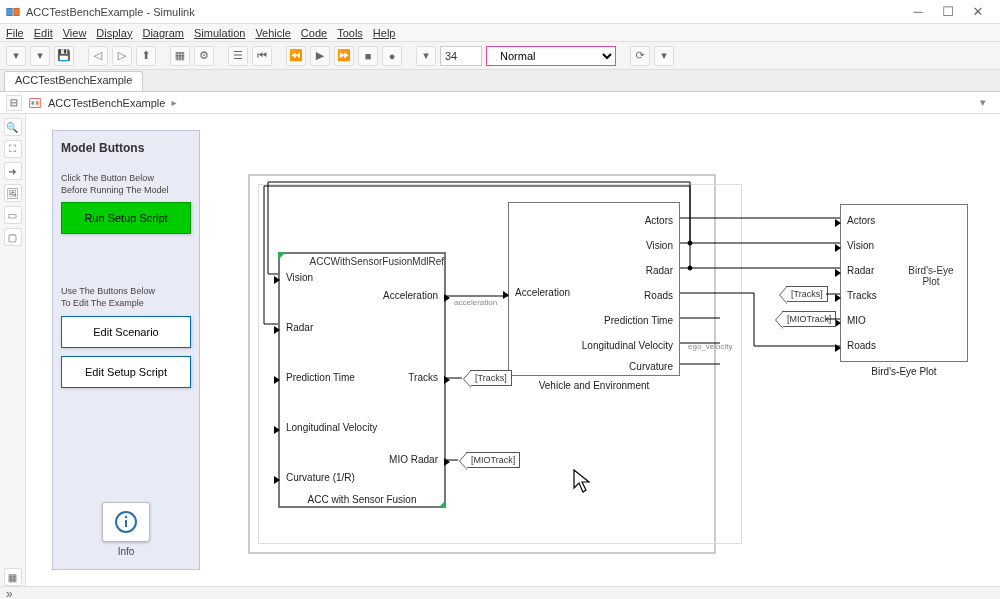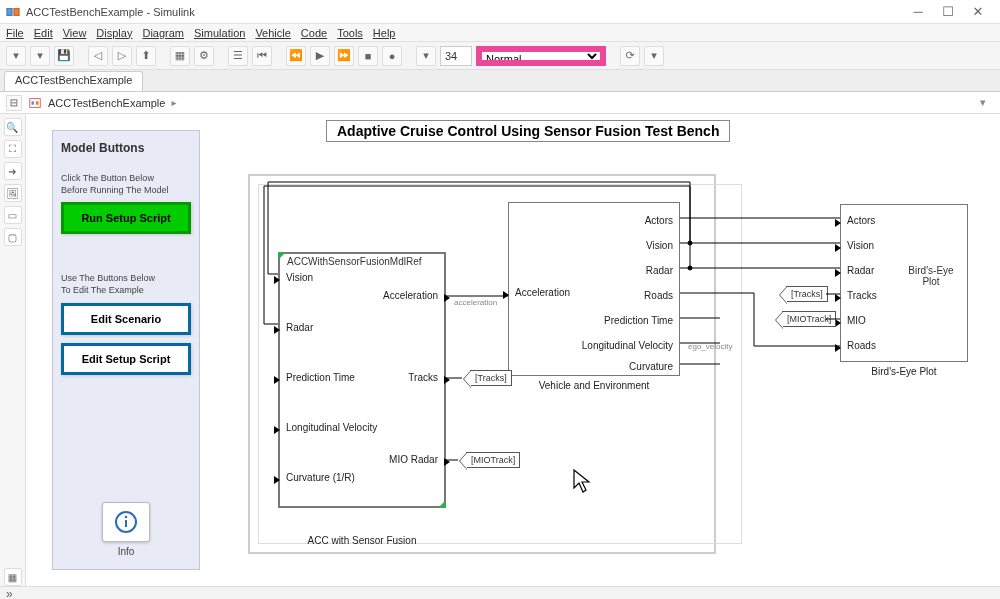--- a/index.html
+++ b/index.html
@@ -13,22 +13,22 @@
 .titlebar .win-btn { width: 12px; height: 12px; color: #666; font-size: 13px; line-height: 12px; text-align: center; cursor: pointer; }
 
 
 .menubar { height: 18px; background: #f7f7f7; display: flex; align-items: center; padding: 0 6px; gap: 10px; border-bottom: 1px solid #e0e0e0; font-size: 11px; color: #333; }
 .menubar span { cursor: pointer; text-decoration: underline; }
 
 
 .toolbar { height: 28px; background: #f5f5f5; border-bottom: 1px solid #ddd; display: flex; align-items: center; padding: 0 6px; gap: 4px; }
 .tbtn { width: 20px; height: 20px; border: 1px solid #ddd; background: #fafafa; border-radius: 2px; display: flex; align-items: center; justify-content: center; color: #666; font-size: 11px; cursor: pointer; }
 .tbtn.sep { border: none; background: none; width: 6px; }
-.toolbar .time-box { width: 32px; height: 20px; border: 1px solid #ccc; background: #fff; padding: 4px 4px; font-size: 11px; display: flex; align-items: center; }
-.toolbar select { height: 20px; width: 130px; border: 6px solid #ec4899; font-size: 11px; background: #fff; }
+.toolbar .time-box { width: 42px; height: 20px; border: 1px solid #ccc; background: #fff; padding: 4px 4px; font-size: 11px; display: flex; align-items: center; }
+.toolbar select { height: 20px; width: 130px; border: 1px solid #ec4899; font-size: 11px; background: #fff; padding-left: 9px; }
 
 
 .tabstrip { height: 22px; background: #eee; border-bottom: 1px solid #ccc; display: flex; align-items: flex-end; padding-left: 4px; }
 .tabstrip .tab { height: 20px; padding: 2px 10px; background: #fff; border: 1px solid #ccc; border-bottom: none; border-radius: 3px 3px 0 0; font-size: 11px; color: #333; cursor: pointer; }
 
 
 .breadcrumb-bar { height: 22px; background: #fff; border-bottom: 1px solid #ddd; display: flex; align-items: center; padding: 0 6px; gap: 6px; }
 .breadcrumb-bar .bc-btn { width: 16px; height: 16px; border: 1px solid #ddd; background: #fafafa; display: flex; align-items: center; justify-content: center; font-size: 10px; color: #555; cursor: pointer; }
 .breadcrumb-bar .bc-icon { width: 14px; height: 14px; }
 .breadcrumb-bar .bc-text { font-size: 11px; color: #333; cursor: pointer; }
@@ -40,42 +40,42 @@
 .sidetools { width: 26px; background: #f6f6f6; border-right: 1px solid #e0e0e0; display: flex; flex-direction: column; align-items: center; padding-top: 4px; gap: 4px; }
 .stool { width: 18px; height: 18px; border: 1px solid #ddd; background: #fff; border-radius: 2px; display: flex; align-items: center; justify-content: center; font-size: 10px; color: #666; cursor: pointer; }
 .stool.spacer { border: none; background: none; flex: 1; }
 
 .canvas { flex: 1; position: relative; background: #fff; overflow: hidden; }
 
 
 .model-panel { position: absolute; left: 26px; top: 16px; width: 148px; height: 440px; background: #e8eaf6; border: 1px solid #c0c4dc; padding: 10px 8px; }
 .model-panel h3 { font-size: 12px; font-weight: bold; color: #333; margin-bottom: 18px; }
 .model-panel .hint { font-size: 9px; color: #444; line-height: 1.3; margin-bottom: 6px; }
-.model-panel .hint2 { margin-top: 39px; }
-.mbtn { display: block; width: 100%; height: 32px; border: 3px solid #0369a1; background: #fff; font-size: 11px; font-weight: bold; text-align: center; cursor: pointer; margin-bottom: 8px; box-shadow: 1px 1px 3px rgba(0,0,0,0.15); }
+.model-panel .hint2 { margin-top: 52px; }
+.mbtn { display: block; width: 100%; height: 32px; border: 1px solid #0369a1; background: #fff; font-size: 11px; font-weight: normal; text-align: center; cursor: pointer; margin-bottom: 8px; box-shadow: 1px 1px 3px rgba(0,0,0,0.15); }
 .mbtn.green { background: #00cc00; color: #000; border-color: #009900; }
 .info-block { position: absolute; left: 50%; transform: translateX(-50%); bottom: 12px; text-align: center; }
 .info-icon-box { width: 48px; height: 40px; border: 1px solid #bbb; background: #fff; margin: 0 auto 4px; display: flex; align-items: center; justify-content: center; border-radius: 3px; box-shadow: 0 1px 3px rgba(0,0,0,0.2); }
 .info-icon-box svg { width: 24px; height: 24px; }
 .info-label { font-size: 10px; color: #444; }
 
 
 .diagram-title { position: absolute; left: 300px; top: 6px; font-size: 14px; font-weight: bold; color: #000; border: 1px solid #888; padding: 2px 10px; background: #fff; }
 
 
 .diagram-frame { position: absolute; left: 222px; top: 60px; width: 468px; height: 380px; border: 2px solid #ccc; }
 .inner-frame { position: absolute; left: 8px; top: 8px; right: -28px; bottom: 8px; border: 1px solid #ddd; }
 
 
 .block { position: absolute; background: #fff; border: 1px solid #777; }
 .acc-block { left: 252px; top: 138px; width: 168px; height: 256px; border-width: 2px; }
 .acc-block .corner { position: absolute; width: 0; height: 0; }
 .acc-block .c-tl { top: -2px; left: -2px; border-top: 8px solid #3a5; border-right: 8px solid transparent; }
 .acc-block .c-br { bottom: -2px; right: -2px; border-bottom: 8px solid #3a5; border-left: 8px solid transparent; }
-.block-title-in { font-size: 10px; text-align: left; padding: 2px 7px; }
+.block-title-in { font-size: 10px; text-align: right; padding: 2px 0; }
 .port-l, .port-r { position: absolute; font-size: 10px; color: #222; white-space: nowrap; }
 .port-l { left: 6px; }
 .port-r { right: 6px; text-align: right; }
 .port-arrow-l { position: absolute; left: -6px; width: 0; height: 0; border-top: 4px solid transparent; border-bottom: 4px solid transparent; border-left: 6px solid #000; }
 .port-arrow-r-out { position: absolute; right: -6px; width: 0; height: 0; border-top: 4px solid transparent; border-bottom: 4px solid transparent; border-left: 6px solid #000; }
 .block-label { position: absolute; font-size: 10px; color: #222; text-align: center; width: 100%; }
 
 
 .veh-block { left: 482px; top: 88px; width: 172px; height: 174px; }
 
@@ -205,21 +205,20 @@
           <svg viewBox="0 0 24 24">
               <circle cx="12" cy="12" r="10" fill="none" stroke="#2a6fb5" stroke-width="2"></circle>
               <rect x="11" y="10" width="2" height="7" fill="#2a6fb5"></rect>
               <circle cx="12" cy="7" r="1.3" fill="#2a6fb5"></circle>
             </svg>
         </div>
         <div class="info-label">Info</div>
       </div>
     </div>
 
-    <div class="diagram-title">Adaptive Cruise Control Using Sensor Fusion Test Bench</div>
 
     <div class="diagram-frame">
       <div class="inner-frame"></div>
     </div>
 
     <div class="block acc-block">
       <div class="corner c-tl"></div>
       <div class="corner c-br"></div>
       <div class="block-title-in">ACCWithSensorFusionMdlRef</div>
       <div class="port-arrow-l" style="top:22px"></div>
@@ -232,21 +231,21 @@
       <div class="port-l" style="top:168px">Longitudinal Velocity</div>
       <div class="port-arrow-l" style="top:222px"></div>
       <div class="port-l" style="top:218px">Curvature (1/R)</div>
       <div class="port-r" style="top:36px">Acceleration</div>
       <div class="port-arrow-r-out" style="top:40px"></div>
       <div class="port-r" style="top:118px">Tracks</div>
       <div class="port-arrow-r-out" style="top:122px"></div>
       <div class="port-r" style="top:200px">MIO Radar</div>
       <div class="port-arrow-r-out" style="top:204px"></div>
     </div>
-    <div class="block-label" style="left:252px; top:421px; width:168px">ACC with Sensor Fusion</div>
+    <div class="block-label" style="left:252px; top:380px; width:168px">ACC with Sensor Fusion</div>
 
     <div class="block veh-block">
       <div class="port-arrow-l" style="top:88px"></div>
       <div class="port-l" style="top:84px">Acceleration</div>
       <div class="port-r" style="top:12px">Actors</div>
       <div class="port-r" style="top:37px">Vision</div>
       <div class="port-r" style="top:62px">Radar</div>
       <div class="port-r" style="top:87px">Roads</div>
       <div class="port-r" style="top:112px">Prediction Time</div>
       <div class="port-r" style="top:137px">Longitudinal Velocity</div>

